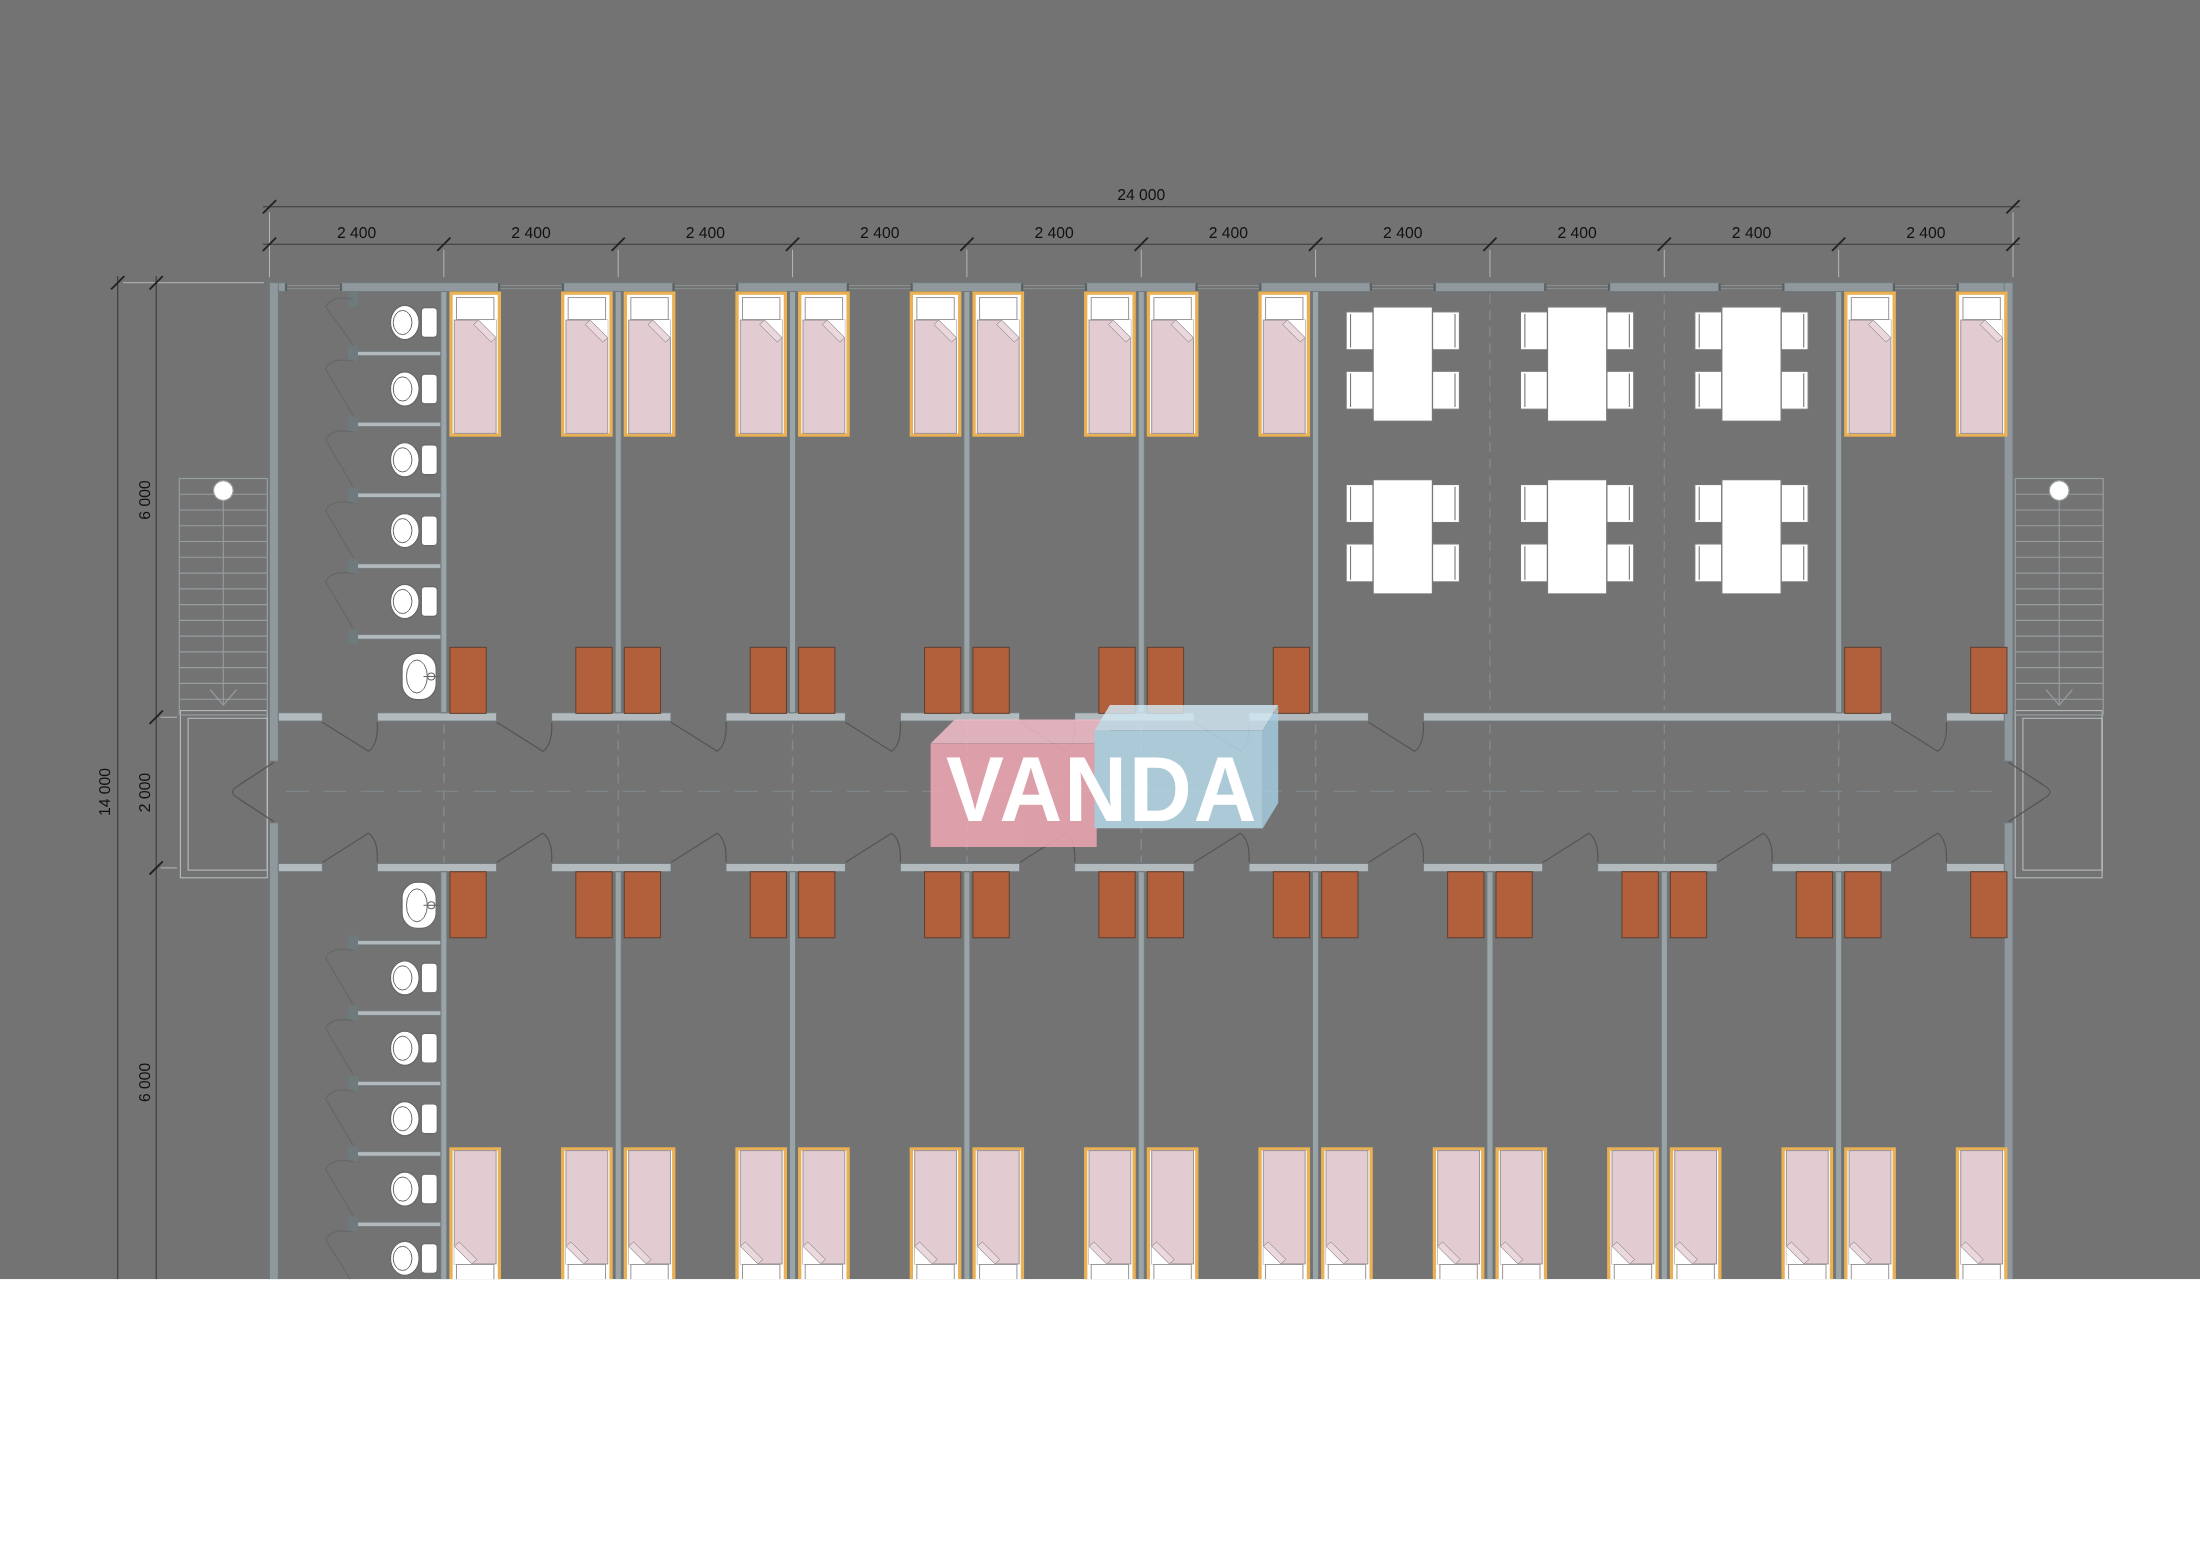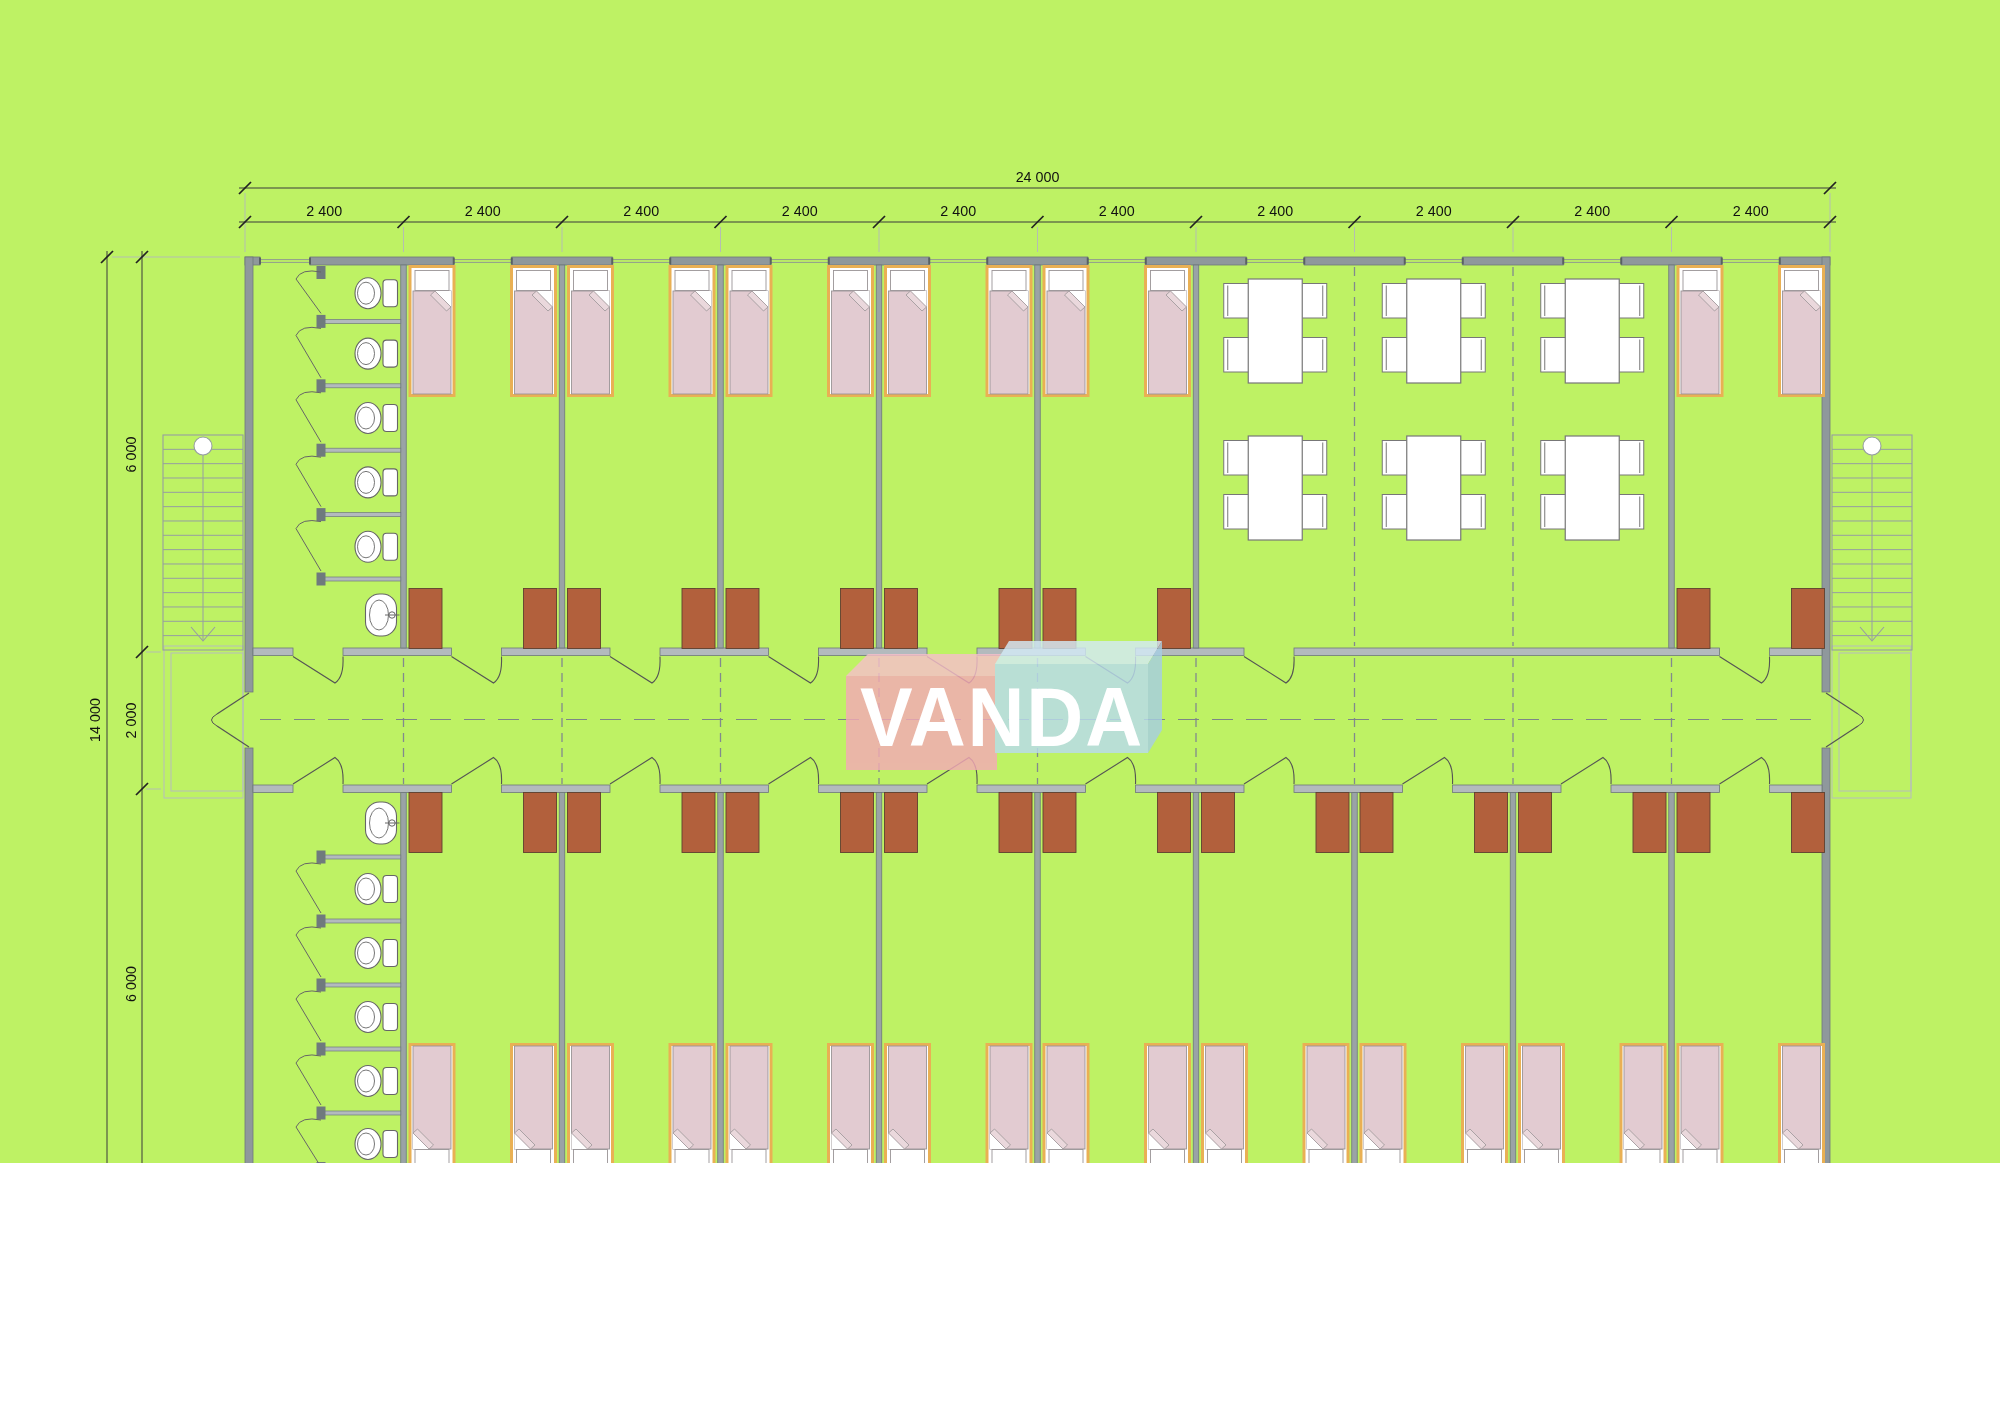--- a/index.html
+++ b/index.html
@@ -1,17 +1,17 @@
 <!DOCTYPE html>
 <html><head>
 <meta charset="utf-8">
 <style>
   html,body{margin:0;padding:0;background:#ffffff;}
   body{font-family:"Liberation Sans", sans-serif;}
-  #canvas{position:relative;width:2000px;height:1163px;background:#bef264;overflow:hidden;text-decoration:underline;}
+  #canvas{position:relative;width:2000px;height:1163px;background:#737373;overflow:hidden;text-decoration:underline;}
   svg{position:absolute;left:0;top:0;}
   svg text{font-family:"Liberation Sans", sans-serif;}
 </style>
 </head>
 <body>
 
 <div id="canvas">
     <svg width="2000" height="1415" viewBox="0 0 2000 1415">
       <g>
         <rect x="164" y="646" width="79" height="152" fill="none" stroke="#b6bcbe" stroke-width="1"></rect>

